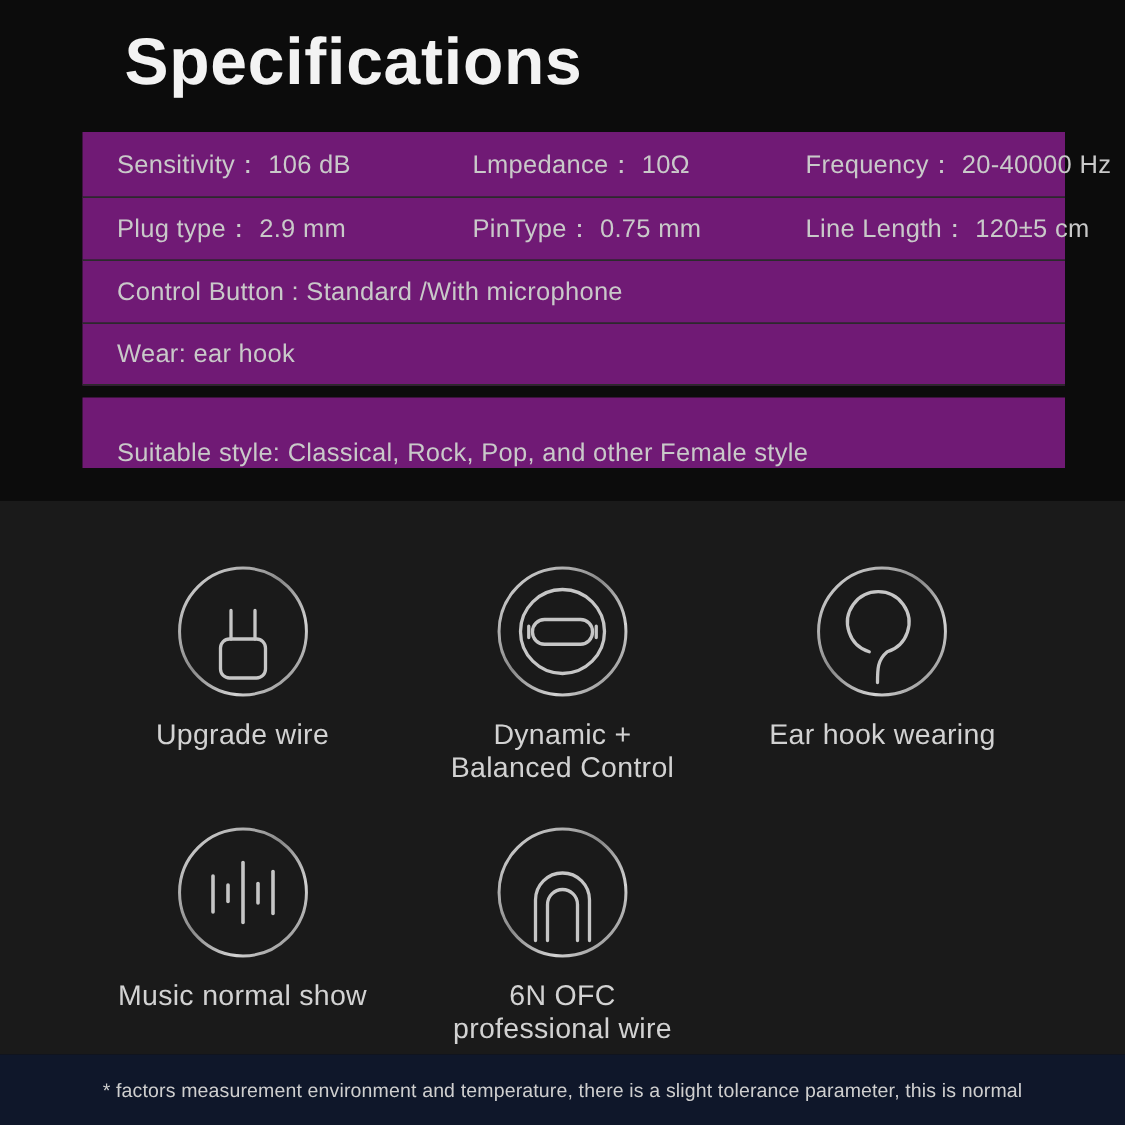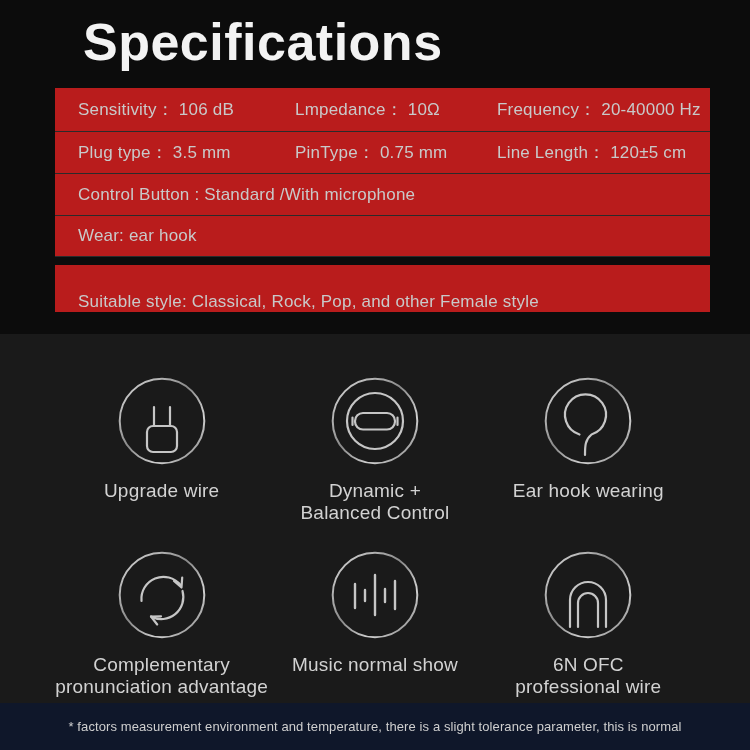--- a/index.html
+++ b/index.html
@@ -6,29 +6,30 @@
   #page{
     position:relative;width:750px;height:750px;overflow:hidden;
     background:#0c0c0c;
     font-family:"Liberation Sans","DejaVu Sans",sans-serif;
     -webkit-font-smoothing:antialiased;
   }
   
   #top-section{height:334px;background:#0c0c0c;}
   #page-title{
     margin:0;padding:14px 0 0 83px;
-    font-size:52px;line-height:56px;font-weight:bold;
+    font-size:44px;line-height:56px;font-weight:bold;
     color:#f3f3f3;letter-spacing:0.5px;
   }
   #spec-table{margin:18px 0 0 55px;width:655px;}
   .spec-row{
     display:grid;grid-template-columns:217px 202px 1fr;
     align-items:center;height:42px;padding-left:23px;
-    background:#b91c1c;border-top:1px solid #2b2b2b;
+    background:#701a75;border-top:1px solid #2b2b2b;
     box-sizing:border-box;
+    gap:20px;
   }
   .spec-row.first{border-top:none;height:43px;}
   .spec-row.last{border-bottom:1px solid #2b2b2b;}
   .cell{
     font-size:17px;color:#c9c9c9;letter-spacing:0.2px;white-space:nowrap;
   }
   .cell.span2{grid-column:1 / 3;}
   .cell.span3{grid-column:1 / 4;}
   .spec-row.suitable{
     margin-top:8px;height:47px;display:flex;align-items:flex-end;border-top:none;
@@ -62,21 +63,21 @@
   <section id="top-section">
     <h1 id="page-title">Specifications</h1>
 
     <div id="spec-table">
       <div class="spec-row first">
         <div class="cell">Sensitivity： 106 dB</div>
         <div class="cell">Lmpedance： 10Ω</div>
         <div class="cell">Frequency： 20-40000 Hz</div>
       </div>
       <div class="spec-row">
-        <div class="cell">Plug type： 3.5 mm</div>
+        <div class="cell">Plug type： 2.9 mm</div>
         <div class="cell">PinType： 0.75 mm</div>
         <div class="cell">Line Length： 120±5 cm</div>
       </div>
       <div class="spec-row">
         <div class="cell span2">Control Button : Standard /With microphone</div>
       </div>
       <div class="spec-row last">
         <div class="cell span3">Wear: ear hook</div>
       </div>
       <div class="spec-row suitable">
@@ -136,37 +137,20 @@
             <path d="M41 78 C41 69 41 63 47.5 57.5 A20.5 20.5 0 1 0 35.5 57.5"></path>
           </g>
         </svg>
       </div>
       <div class="feature-label">
         <span>Ear hook wearing</span>
         <span></span>
       </div>
     </div>
 
-    <div class="feature">
-      <div class="ring-wrap">
-        <svg width="88" height="88" viewBox="0 0 88 88">
-          <circle cx="44" cy="44" r="42.3" fill="none" stroke="url(#rg)" stroke-width="2"></circle>
-          <g fill="none" stroke="#c6c6c6" stroke-width="2.2" stroke-linecap="round" stroke-linejoin="round">
-            <path d="M23.5 50 A22 22 0 0 1 62.5 34"></path>
-            <path d="M56 29.9 L63.5 36.5 L64.2 26.5"></path>
-            <path d="M64.5 40 A22 22 0 0 1 33 65.5"></path>
-            <path d="M43 65.3 L33 65.5 L39.2 73.5"></path>
-          </g>
-        </svg>
-      </div>
-      <div class="feature-label">
-        <span>Complementary</span>
-        <span>pronunciation advantage</span>
-      </div>
-    </div>
 
     <div class="feature">
       <div class="ring-wrap">
         <svg width="88" height="88" viewBox="0 0 88 88">
           <circle cx="44" cy="44" r="42.3" fill="none" stroke="url(#rg)" stroke-width="2"></circle>
           <g fill="none" stroke="#c6c6c6" stroke-width="2.4" stroke-linecap="round">
             <path d="M24 33 V57"></path>
             <path d="M34 39 V50"></path>
             <path d="M44 24 V64"></path>
             <path d="M54 38 V51"></path>

